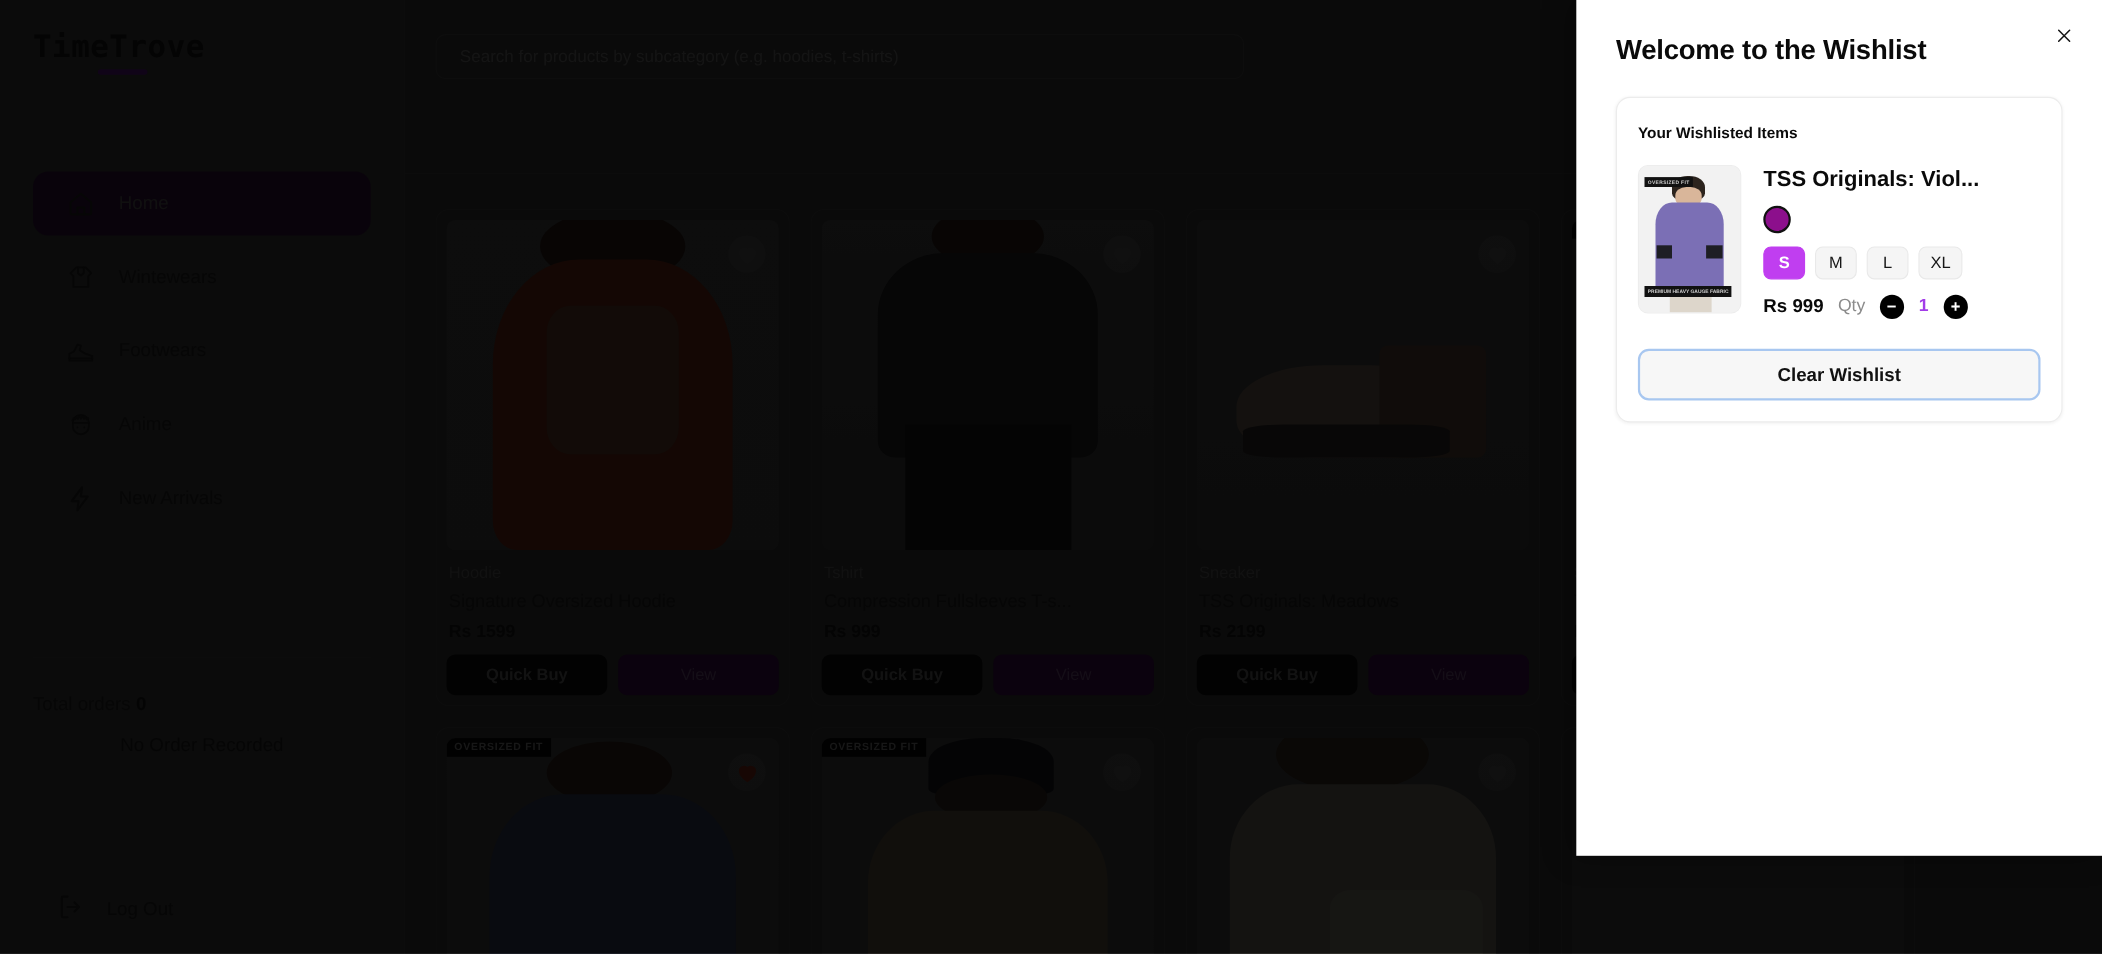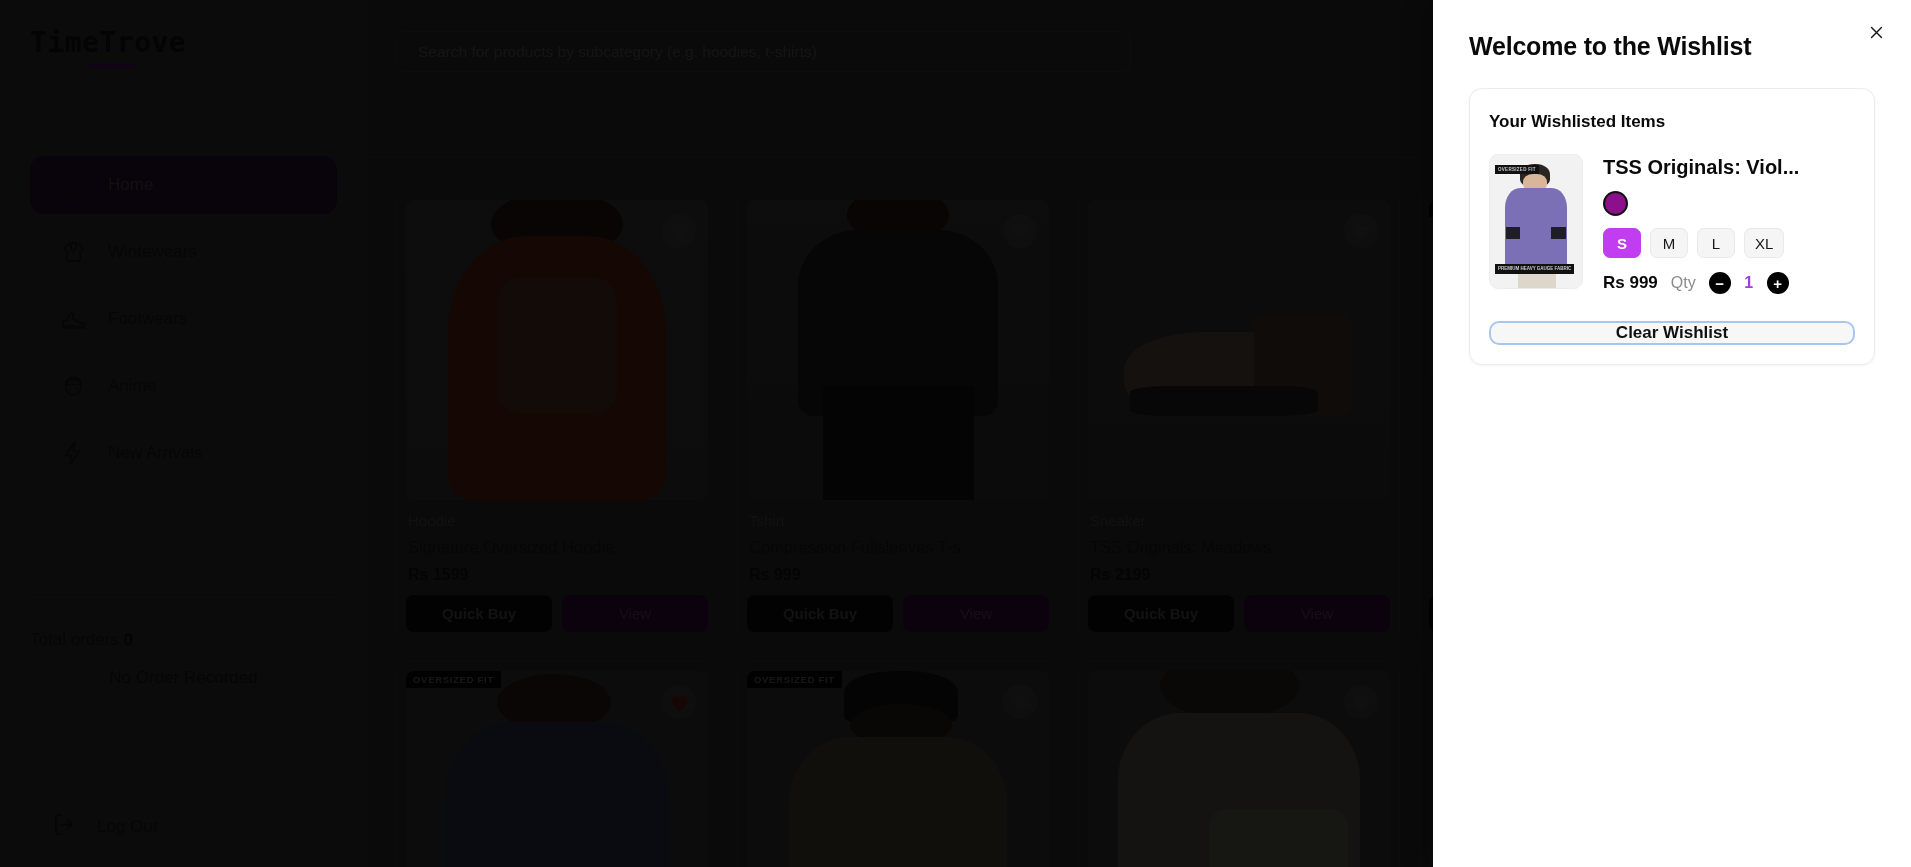--- a/index.html
+++ b/index.html
@@ -180,21 +180,21 @@
   
   .dim {
     position: absolute; inset: 0;
     background: rgba(0,0,0,0.78);
     z-index: 50;
   }
 
   
   .panel {
     position: absolute; right: 0; top: 0;
-    width: 478px; height: 867px;
+    width: 478px; height: 778px;
     background: #ffffff;
     z-index: 60;
     box-shadow: -4px 0 24px rgba(0,0,0,0.35);
     padding: 0 36px;
   }
   .panel-close {
     position: absolute; right: 21px; top: 18px;
     width: 28px; height: 28px;
     display: flex; align-items: center; justify-content: center;
     cursor: pointer; color: #111;
@@ -206,21 +206,21 @@
     letter-spacing: -0.2px;
   }
   .panel-card {
     margin-top: 27px;
     border: 1px solid #ececec;
     border-radius: 13px;
     padding: 23px 19px 19px 19px;
     background: #fff;
     box-shadow: 0 1px 3px rgba(0,0,0,0.05);
   }
-  .panel-card-title { font-size: 17px; font-weight: 700; color: #0a0a0a; }
+  .panel-card-title { font-size: 14px; font-weight: 700; color: #0a0a0a; }
 
   .wl-item { display: flex; gap: 20px; margin-top: 22px; }
   .wl-thumb {
     width: 94px; height: 135px;
     border-radius: 9px;
     background: #f4f4f4;
     position: relative; overflow: hidden;
     flex: 0 0 94px;
     border: 1px solid #ededed;
   }
@@ -269,21 +269,21 @@
   .wl-qtylabel { font-size: 16px; color: #8b8b8b; }
   .qty-btn {
     width: 22px; height: 22px; border-radius: 50%;
     background: #000; color: #fff; border: none;
     display: flex; align-items: center; justify-content: center;
     font-size: 15px; line-height: 1; cursor: pointer;
     font-family: "Liberation Sans", sans-serif; font-weight: 700;
   }
   .qty-val { font-size: 16px; font-weight: 700; color: #a23ce8; min-width: 10px; text-align: center; }
 
-  .panel-actions { display: flex; gap: 32px; margin-top: 27px; flex-direction: column; }
+  .panel-actions { display: flex; gap: 32px; margin-top: 27px; }
   .btn-clear {
     flex: 1; height: 47px; border-radius: 10px;
     background: #f7f7f7;
     border: 2px solid #a8c7f0;
     color: #111; font-size: 17px; font-weight: 700;
     cursor: pointer;
     font-family: "Liberation Sans", sans-serif;
   }
   .btn-move {
     flex: 1; height: 47px; border-radius: 10px;

